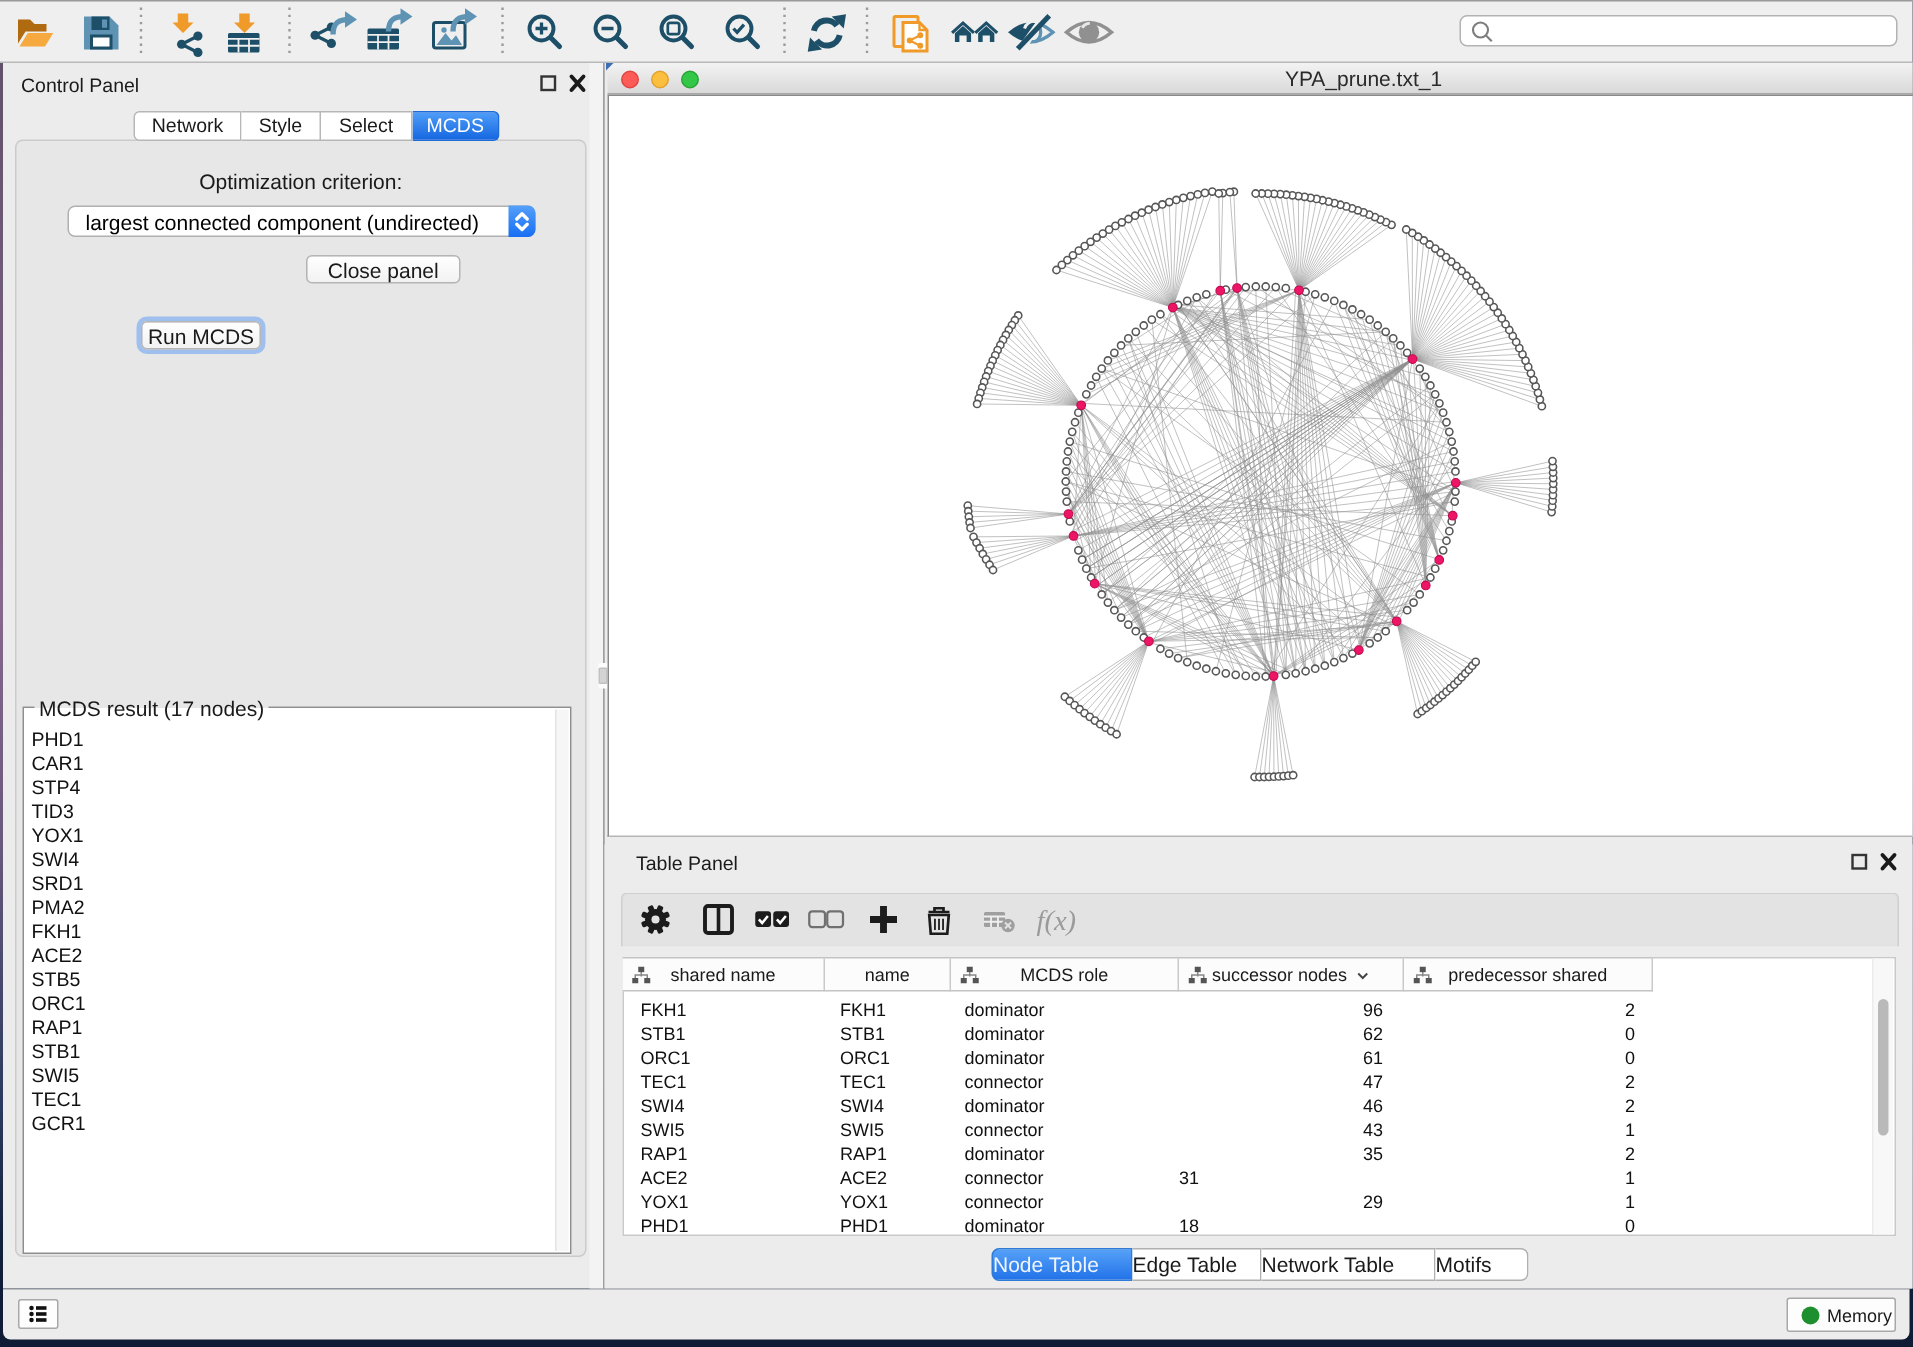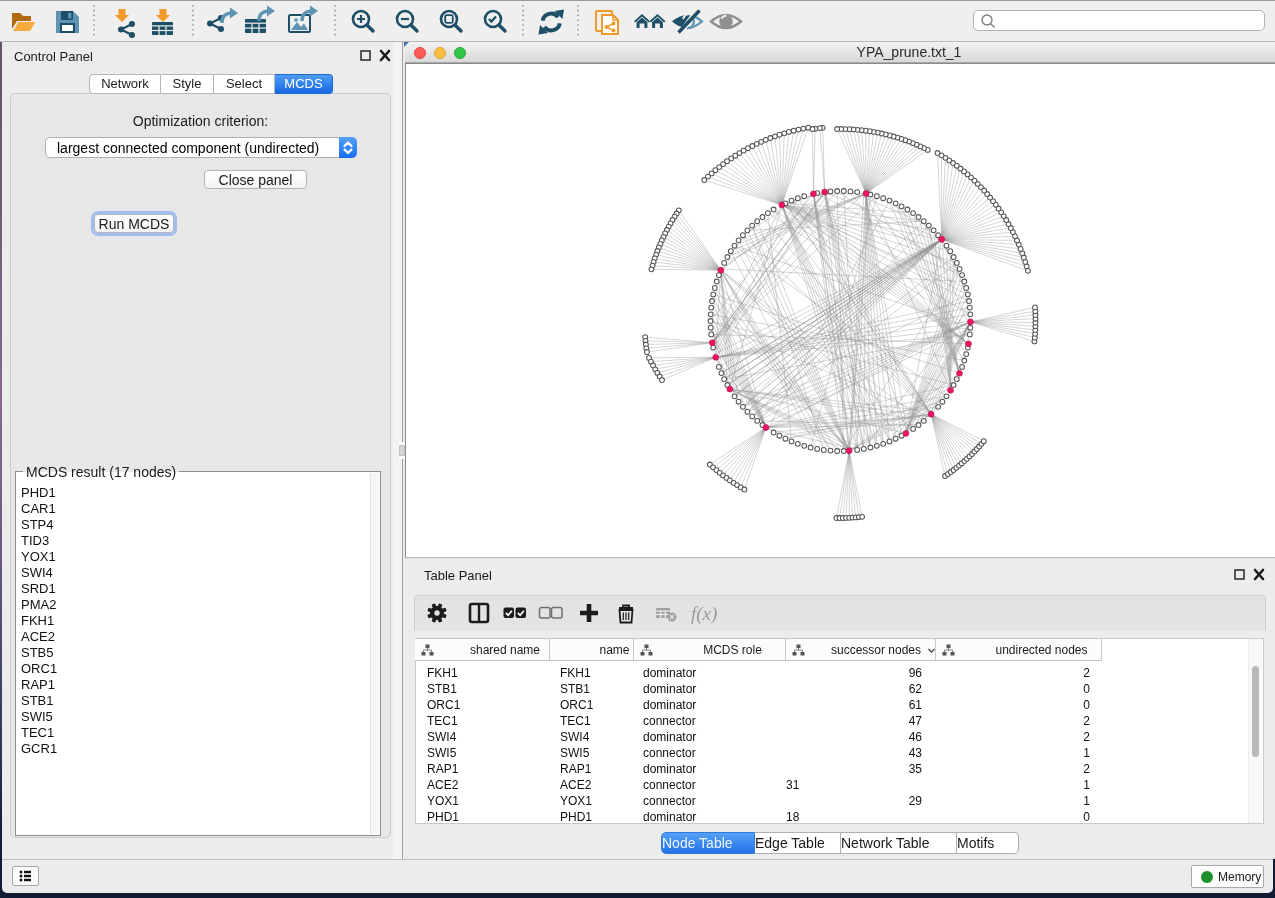--- a/index.html
+++ b/index.html
@@ -47,21 +47,21 @@
   border-left:1px solid #8a8a8a; border-bottom:1px solid #b5b5b5; }
 #canvas-topline { left:405px; top:63px; width:870px; height:1px; background:#8a8a8a; }
 #bluecorner { left:404px; top:42px; width:0; height:0; border-top:5px solid #3c6eb4; border-right:5px solid transparent; }
 #tablepanel { left:403px; top:563px; width:872px; height:296px; background:#ececec; }
 #tp-title { left:424px; top:568px; font-size:13px; color:#1a1a1a; }
 #tp-toolbar { left:414px; top:595px; width:852px; height:36px; background:#e3e3e3;
   border:1px solid #cfcfcf; border-bottom:none; border-radius:4px 4px 0 0; }
 #tp-header { left:415px; top:638px; width:687px; height:23px; background:#fcfcfc;
   border-top:1px solid #c4c4c4; border-bottom:1px solid #c4c4c4; }
 #tp-white { left:415px; top:638px; width:849px; height:186px; background:#fff; border:1px solid #c9c9c9; }
-.hcell { position:absolute; top:0; height:22px; border-right:1px solid #c9c9c9; font-size:12px; color:#1a1a1a;padding-left:23px; }
+.hcell { position:absolute; top:0; height:22px; border-right:1px solid #c9c9c9; font-size:12px; color:#1a1a1a; }
 .hlabel { position:absolute; width:100%; text-align:center; top:4px; }
 .rowtext { position:absolute; font-size:12px; color:#111; }
 #tp-track { left:1248px; top:639px; width:14px; height:184px; background:#f8f8f8; border-left:1px solid #ececec; }
 #tp-scroll { left:1252px; top:666px; width:7px; height:91px; background:#b9b9b9; border-radius:4px; }
 #bottabs { left:661px; top:832px; }
 .btab { font-size:14px; color:#1a1a1a; background:#fff; border:1px solid #b0b0b0; border-left:none;
   text-align:left; height:22px; line-height:20px; }
 .btab.first { border-left:1px solid #b0b0b0; border-radius:5px 0 0 5px; }
 .btab.last { border-radius:0 5px 5px 0; }
 .btab.sel { background:linear-gradient(#55a1f8,#2373e9); color:#eef5ff; border-color:#2e7bd8; }
@@ -600,21 +600,21 @@
           <path d="M1.5 2 L4.5 5 L7.5 2" stroke="#444" stroke-width="1.3" fill="none"></path>
         </svg></div>
     </div>
     <div class="hcell" style="left:521px;width:166px;">
       <svg style="position:absolute;left:6px;top:5px" width="13" height="12">
         <rect x="4.5" y="0.5" width="4" height="3.6" fill="#555"></rect>
         <path d="M2.5 9 v-3 h8 v3 M6.5 4 v3" stroke="#888" stroke-width="1" fill="none"></path>
         <rect x="0.5" y="8" width="4" height="3.5" fill="#555"></rect>
         <rect x="8.5" y="8" width="4" height="3.5" fill="#555"></rect>
       </svg>
-      <div class="hlabel">undirected nodes</div>
+      <div class="hlabel">predecessor shared</div>
     </div>
   </div>
 <div class="rowtext" style="left:427px;top:666px">FKH1</div>
 <div class="rowtext" style="left:560px;top:666px">FKH1</div>
 <div class="rowtext" style="left:643px;top:666px">dominator</div>
 <div class="rowtext" style="left:786px;top:666px;width:136px;text-align:right">96</div>
 <div class="rowtext" style="left:936px;top:666px;width:154px;text-align:right">2</div>
 <div class="rowtext" style="left:427px;top:682px">STB1</div>
 <div class="rowtext" style="left:560px;top:682px">STB1</div>
 <div class="rowtext" style="left:643px;top:682px">dominator</div>

